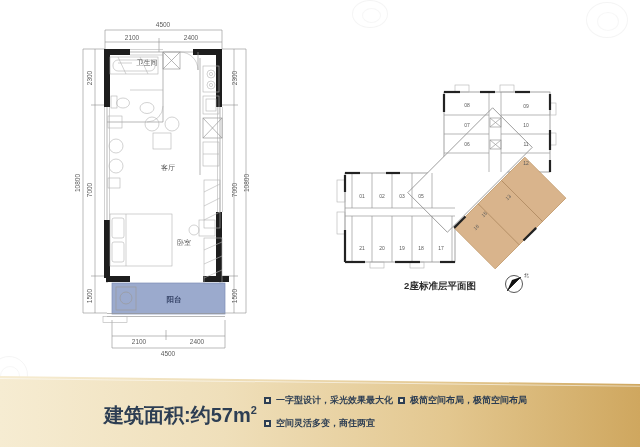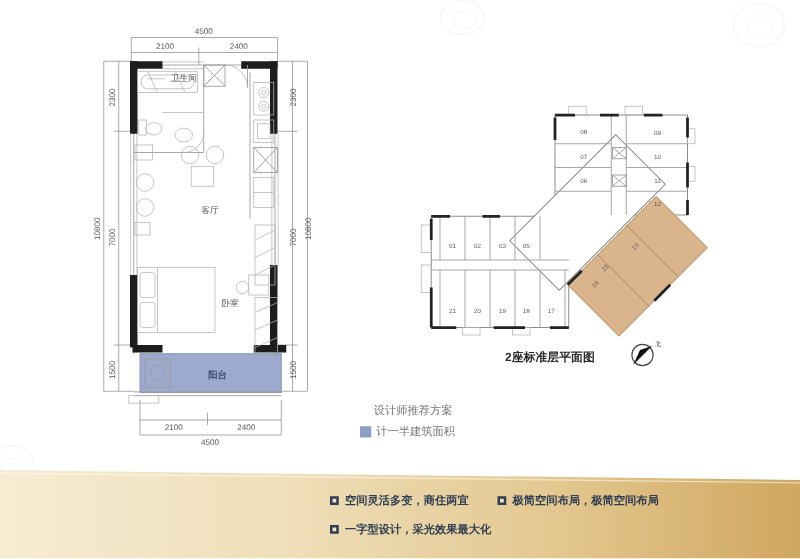--- a/index.html
+++ b/index.html
@@ -304,37 +304,33 @@
 
     <text x="440" y="289" text-anchor="middle" font-size="9.5" font-weight="bold" fill="#2b2b2b">2座标准层平面图</text>
     <g>
       <circle cx="514" cy="284" r="8.5" fill="#fff" stroke="#444" stroke-width="0.9"></circle>
       <polygon points="507,291 521,277 512,280" fill="#111"></polygon>
       <line x1="507" y1="291" x2="521" y2="277" stroke="#111" stroke-width="0.8"></line>
       <text x="524" y="277" font-size="5" fill="#444">北</text>
     </g>
   </svg>
 
-  <div class="legend">
-    <div class="legend-title">设计师推荐方案</div>
-    <div class="legend-row">
-      <span class="swatch"></span>
-      <span>计一半建筑面积</span>
+
+  <div class="banner">
+    <div class="area">
+      <span>建筑面积:约57m</span><sup>2</sup>
     </div>
-  </div>
-
-  <div class="banner">
     <div class="features">
       <div class="feature">
         <span class="bullet"></span>
-        <span>空间灵活多变，商住两宜</span>
+        <span>一字型设计，采光效果最大化</span>
       </div>
       <div class="feature">
         <span class="bullet"></span>
-        <span>一字型设计，采光效果最大化</span>
+        <span>空间灵活多变，商住两宜</span>
       </div>
       <div class="feature">
         <span class="bullet"></span>
         <span>极简空间布局，极简空间布局</span>
       </div>
     </div>
   </div>
 
 </div>
 

